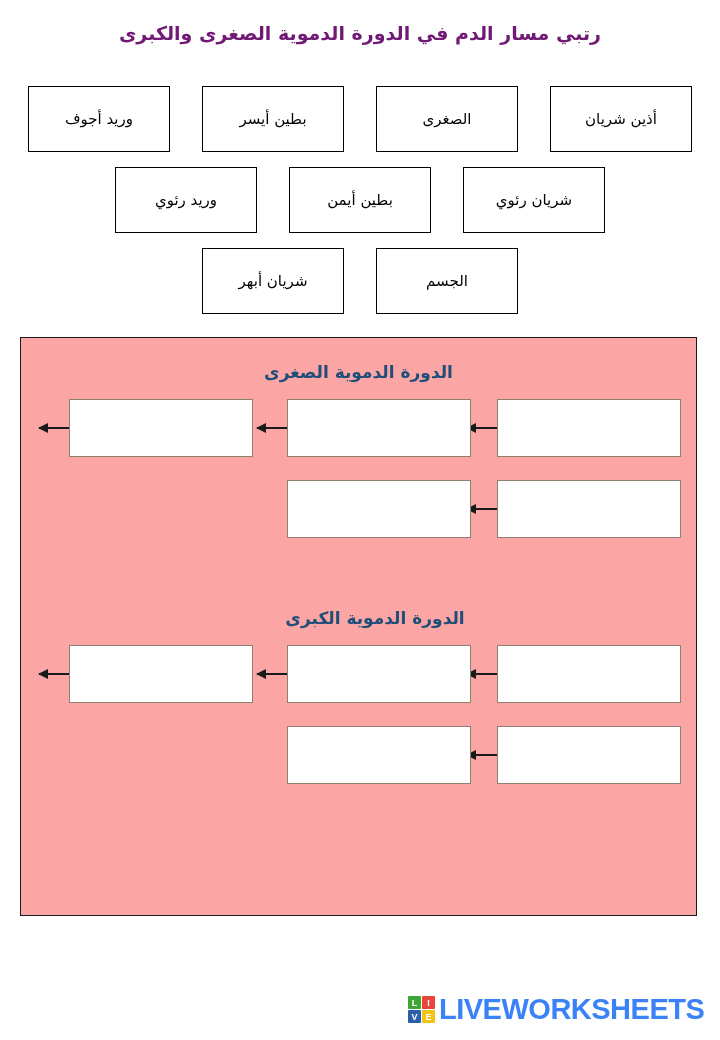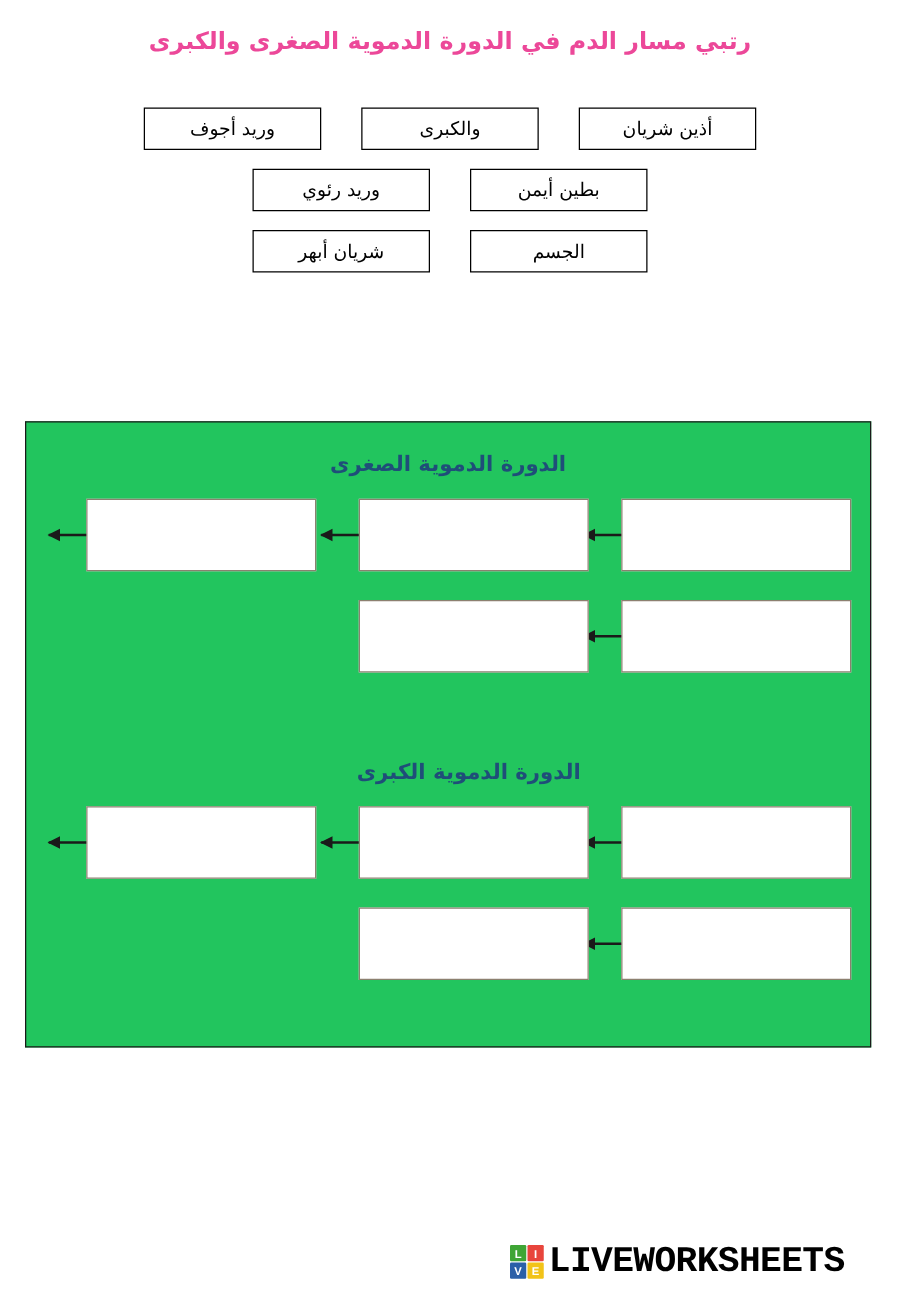--- a/index.html
+++ b/index.html
@@ -19,21 +19,21 @@
   .worksheet-title {
     position: absolute;
     top: 22px;
     left: 0;
     width: 720px;
     text-align: center;
     direction: rtl;
     font-family: "DejaVu Sans", "Liberation Sans", sans-serif;
     font-size: 19px;
     font-weight: bold;
-    color: #ec4899;
+    color: #701a75;
     letter-spacing: 0px;
     white-space: nowrap;
   }
 
   
   .word-bank {
     position: absolute;
     top: 86px;
     left: 0;
     width: 720px;
@@ -44,43 +44,43 @@
     justify-content: center;
     align-items: flex-start;
     gap: 32px;
     margin-bottom: 15px;
   }
   .bank-row.row-3 {
     gap: 32px;
   }
   .word-chip {
     width: 142px;
-    height: 34px;
+    height: 66px;
     box-sizing: border-box;
     border: 1px solid #000000;
     background: #ffffff;
     display: flex;
     align-items: center;
     justify-content: center;
     direction: rtl;
     font-size: 15px;
     color: #000000;
     font-family: "DejaVu Sans", "Liberation Sans", sans-serif;
     line-height: 1;
   }
 
   
   .activity-panel {
     position: absolute;
     left: 20px;
     top: 337px;
     width: 677px;
-    height: 501px;
+    height: 579px;
     box-sizing: border-box;
-    background: #22c55e;
+    background: #fca5a5;
     border: 1px solid #1a1a1a;
   }
 
   .section-header {
     text-align: center;
     direction: rtl;
     font-size: 17px;
     font-weight: bold;
     color: #1f4e79;
     font-family: "DejaVu Sans", "Liberation Sans", sans-serif;
@@ -159,42 +159,44 @@
     font-weight: bold;
     color: #ffffff;
     font-family: "Liberation Sans", sans-serif;
     border-radius: 1px;
   }
   .tile-l { background: #3fa535; }
   .tile-i { background: #e8453c; }
   .tile-v { background: #2b5fa8; }
   .tile-e { background: #f2c318; }
   .lw-wordmark {
-    font-family: Liberation Mono, monospace;
+    font-family: Liberation Sans, sans-serif;
     font-size: 29px;
     font-weight: bold;
-    color: #000000;
+    color: #3b82f6;
     letter-spacing: -0.5px;
     line-height: 1;
   }
 </style>
 </head>
 <body>
 
 <div class="worksheet-title">رتبي مسار الدم في الدورة الدموية الصغرى والكبرى</div>
 
 <div class="word-bank">
 
   <div class="bank-row row-1">
     <div class="word-chip">أذين شريان</div>
-    <div class="word-chip">والكبرى</div>
+    <div class="word-chip">الصغرى</div>
+    <div class="word-chip">بطين أيسر</div>
     <div class="word-chip">وريد أجوف</div>
   </div>
 
   <div class="bank-row row-2">
+    <div class="word-chip">شريان رئوي</div>
     <div class="word-chip">بطين أيمن</div>
     <div class="word-chip">وريد رئوي</div>
   </div>
 
   <div class="bank-row row-3">
     <div class="word-chip">الجسم</div>
     <div class="word-chip">شريان أبهر</div>
   </div>
 
 </div>

